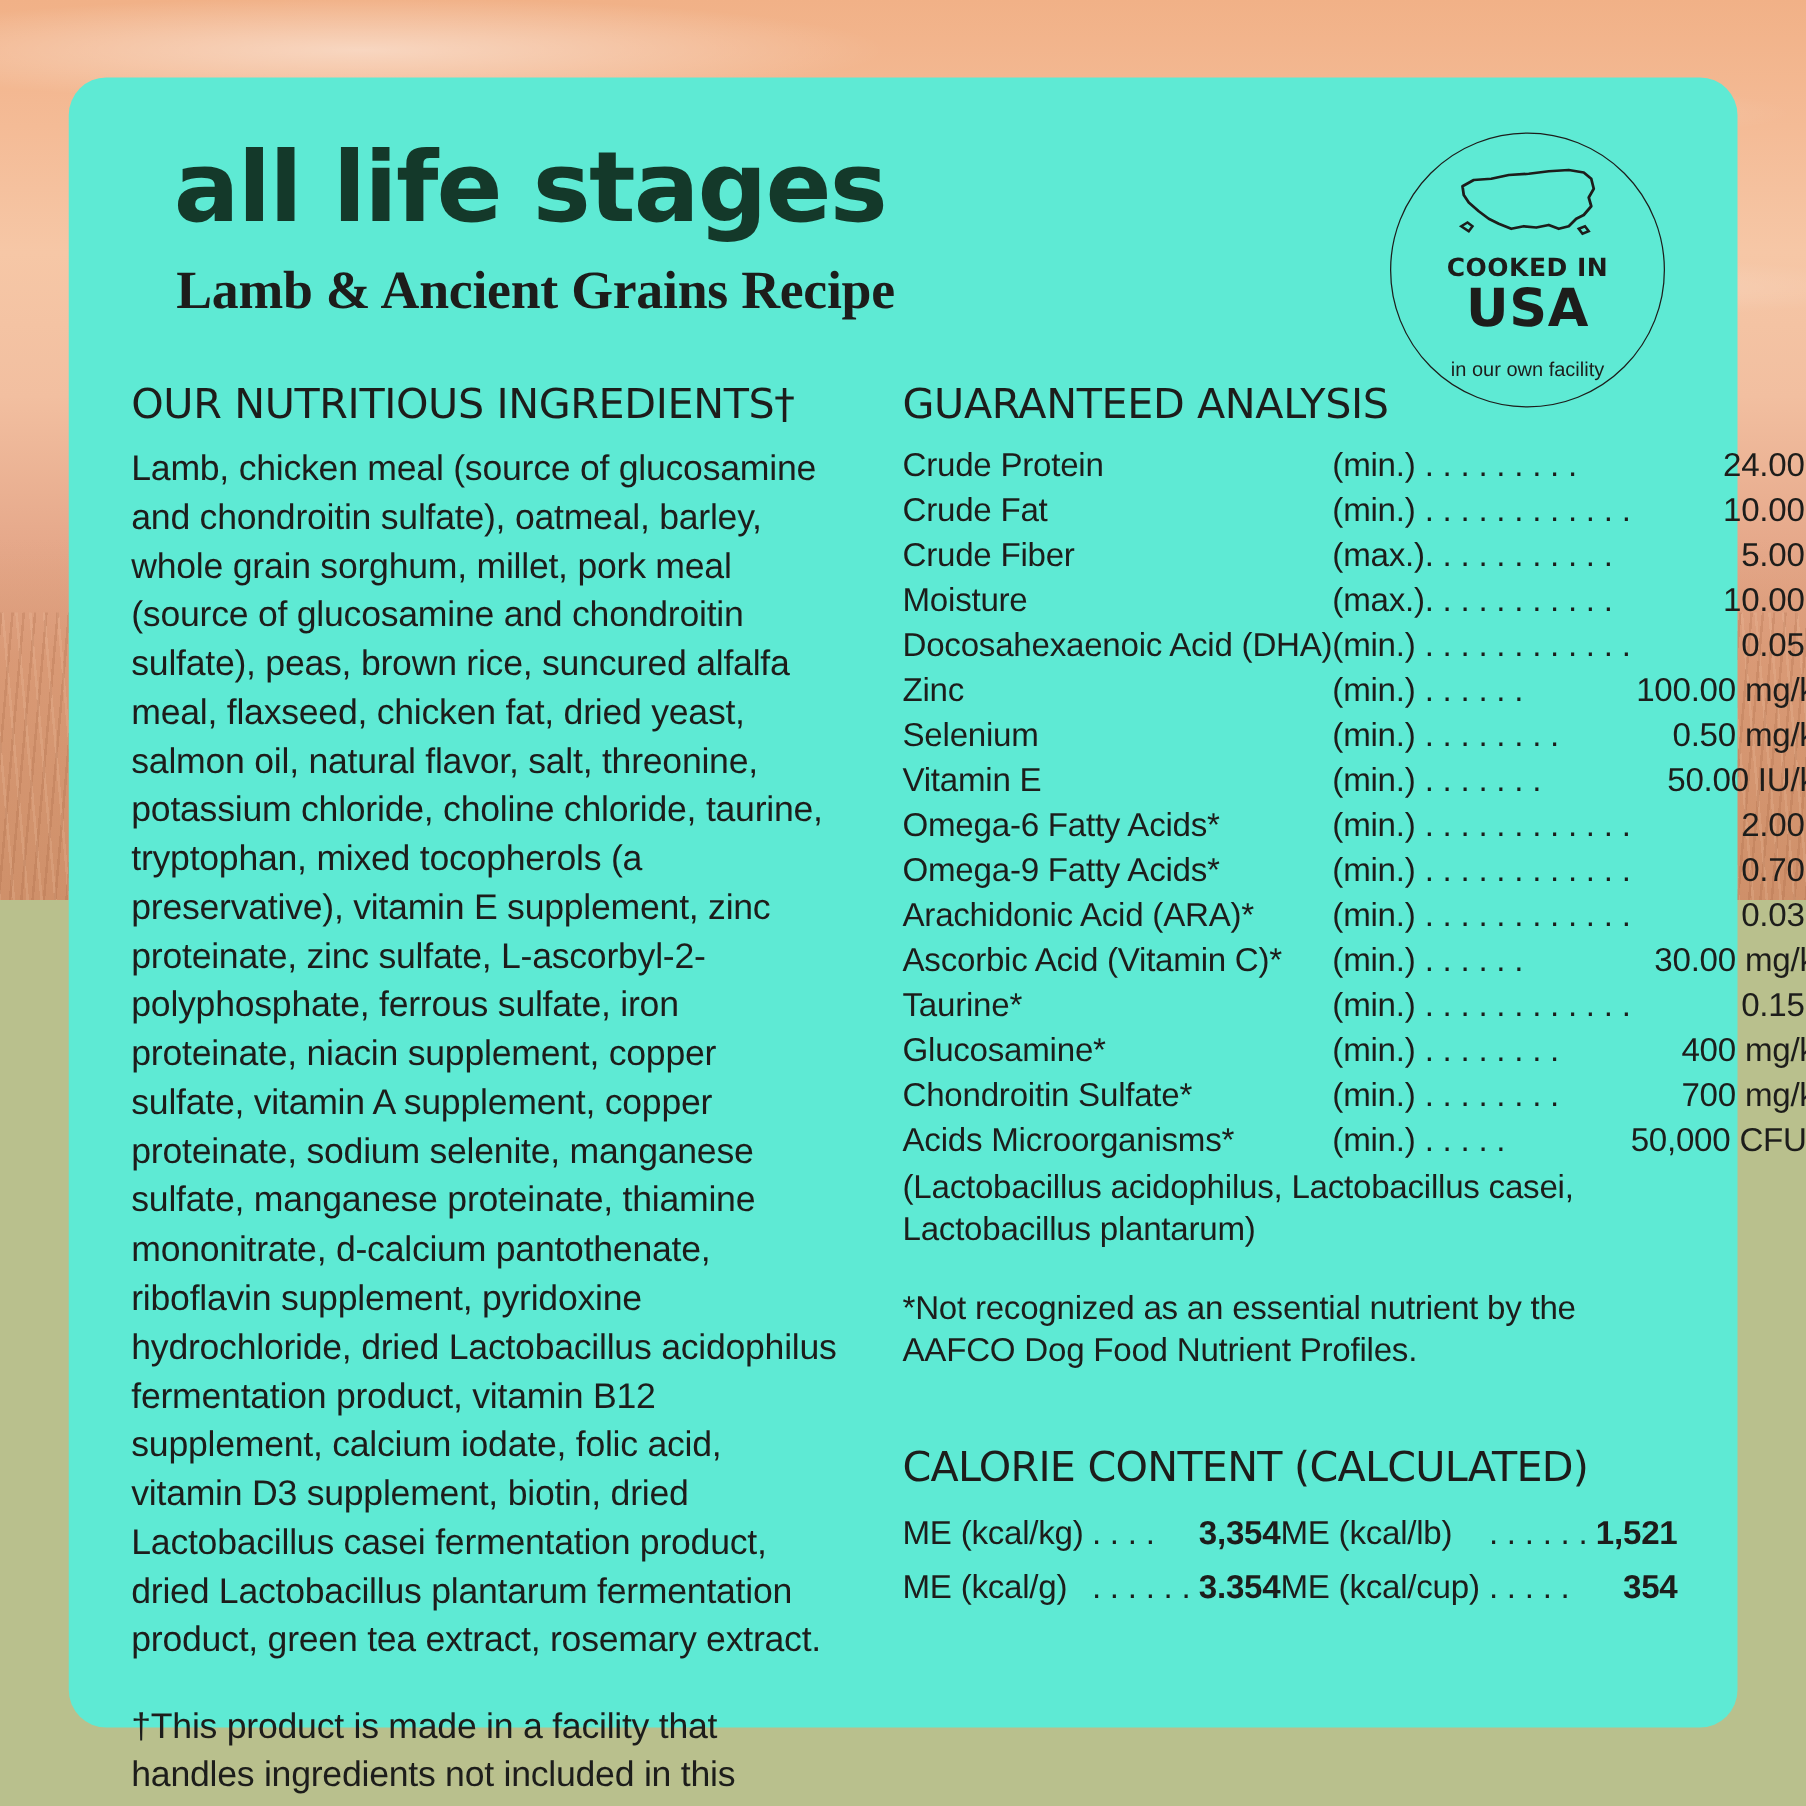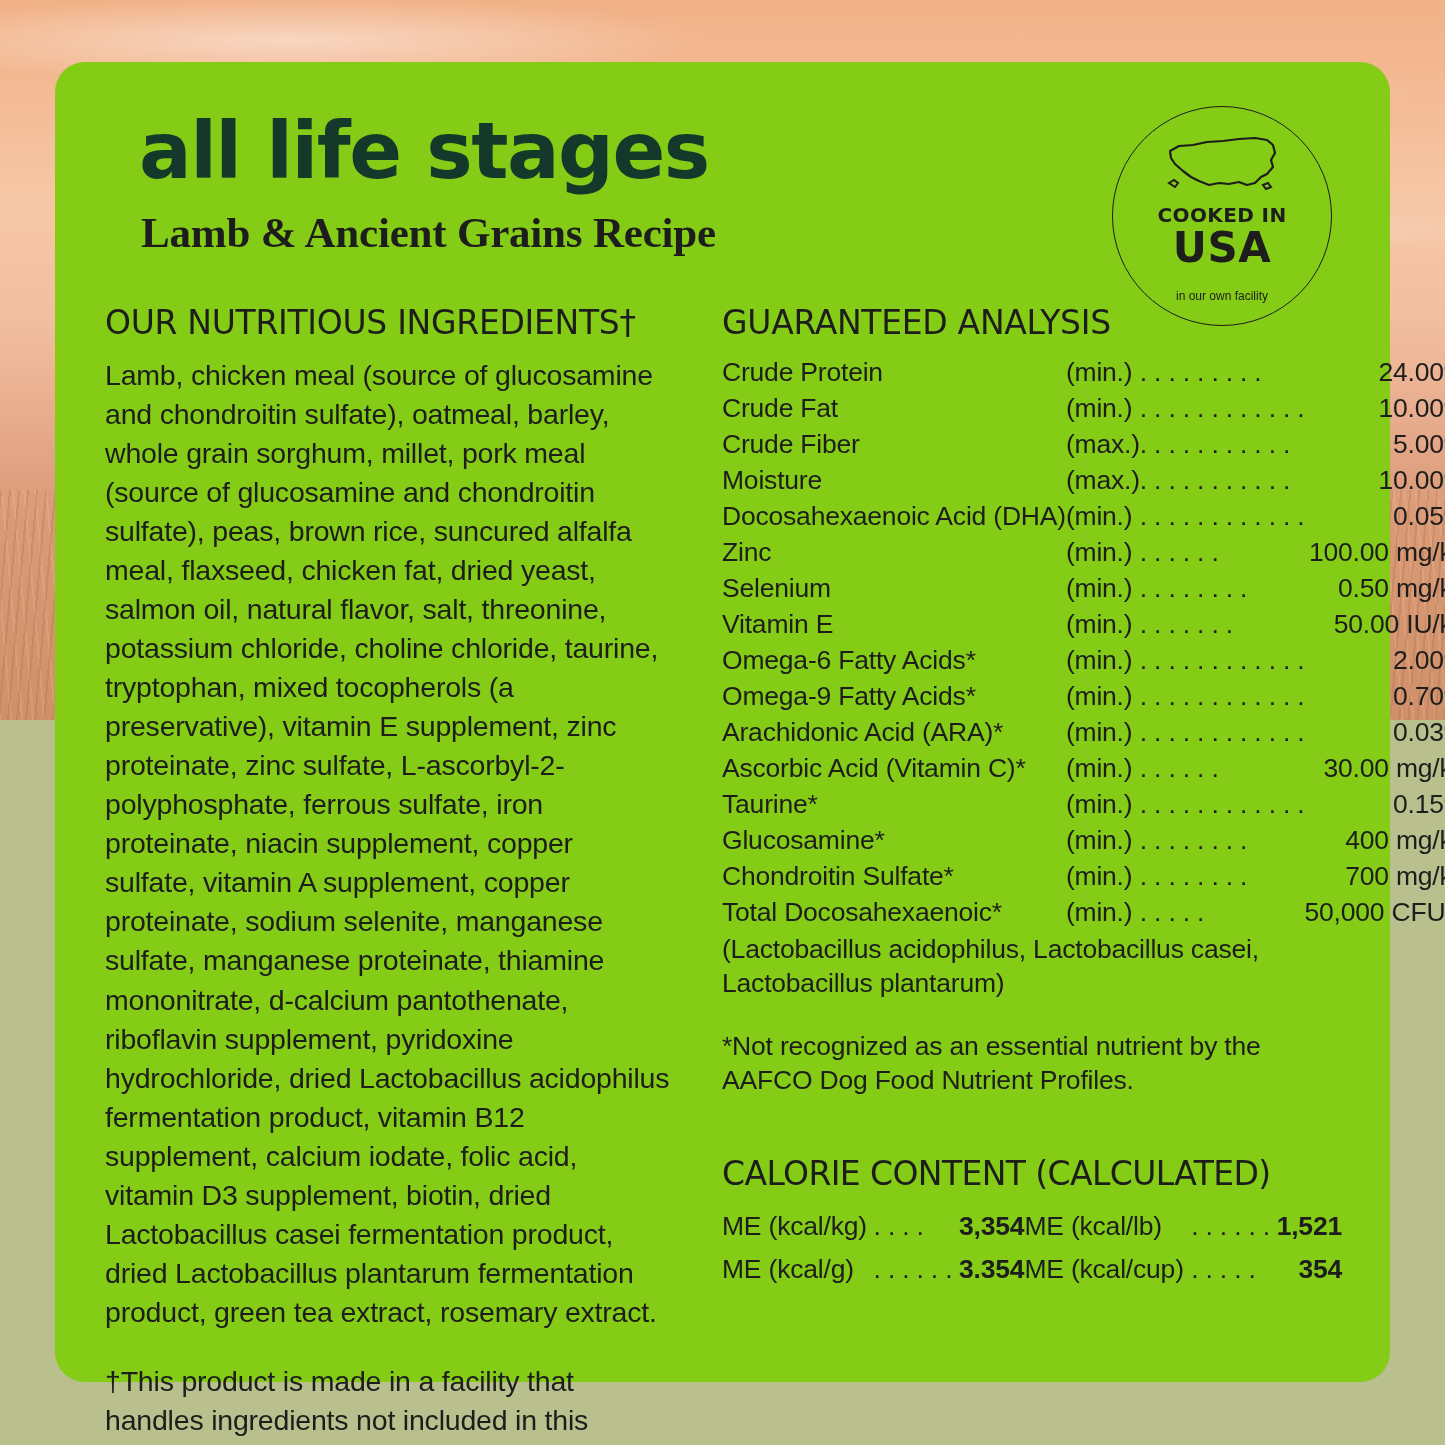--- a/index.html
+++ b/index.html
@@ -71,21 +71,21 @@
     background: #b9c08d;
   }
 
   
   .card {
     position: absolute;
     left: 55px;
     top: 62px;
     width: 1335px;
     height: 1320px;
-    background: #84cc16;
+    background: #5eead4;
     border-radius: 30px;
     box-sizing: border-box;
     padding: 44px 48px 40px 48px;
   }
 
   
   .header {
     position: relative;
   }
   .title {
@@ -137,21 +137,21 @@
     font-family: "DejaVu Sans", sans-serif;
     font-weight: bold;
     font-size: 42px;
     letter-spacing: 0.5px;
     line-height: 1;
     color: #1d1d1b;
     margin: 0;
   }
   .usa-line3 {
     font-family: "Liberation Sans", sans-serif;
-    font-size: 12px;
+    font-size: 16px;
     color: #1d1d1b;
     margin-top: 20px;
   }
 
   
   .columns {
     display: flex;
     margin-top: 46px;
     gap: 32px;
   }
@@ -387,21 +387,21 @@
               <td class="ga-dots">. . . . . . . .</td>
               <td class="ga-val">400 mg/kg</td>
             </tr>
             <tr>
               <td class="ga-name">Chondroitin Sulfate*</td>
               <td class="ga-min">(min.)</td>
               <td class="ga-dots">. . . . . . . .</td>
               <td class="ga-val">700 mg/kg</td>
             </tr>
             <tr>
-              <td class="ga-name">Total Docosahexaenoic*</td>
+              <td class="ga-name">Acids Microorganisms*</td>
               <td class="ga-min">(min.)</td>
               <td class="ga-dots">. . . . .</td>
               <td class="ga-val">50,000 CFU/g</td>
             </tr>
           </tbody>
         </table>
 
         <div class="ga-note">(Lactobacillus acidophilus, Lactobacillus casei, Lactobacillus plantarum)</div>
         <div class="ga-footnote">*Not recognized as an essential nutrient by the AAFCO Dog Food Nutrient Profiles.</div>
 

